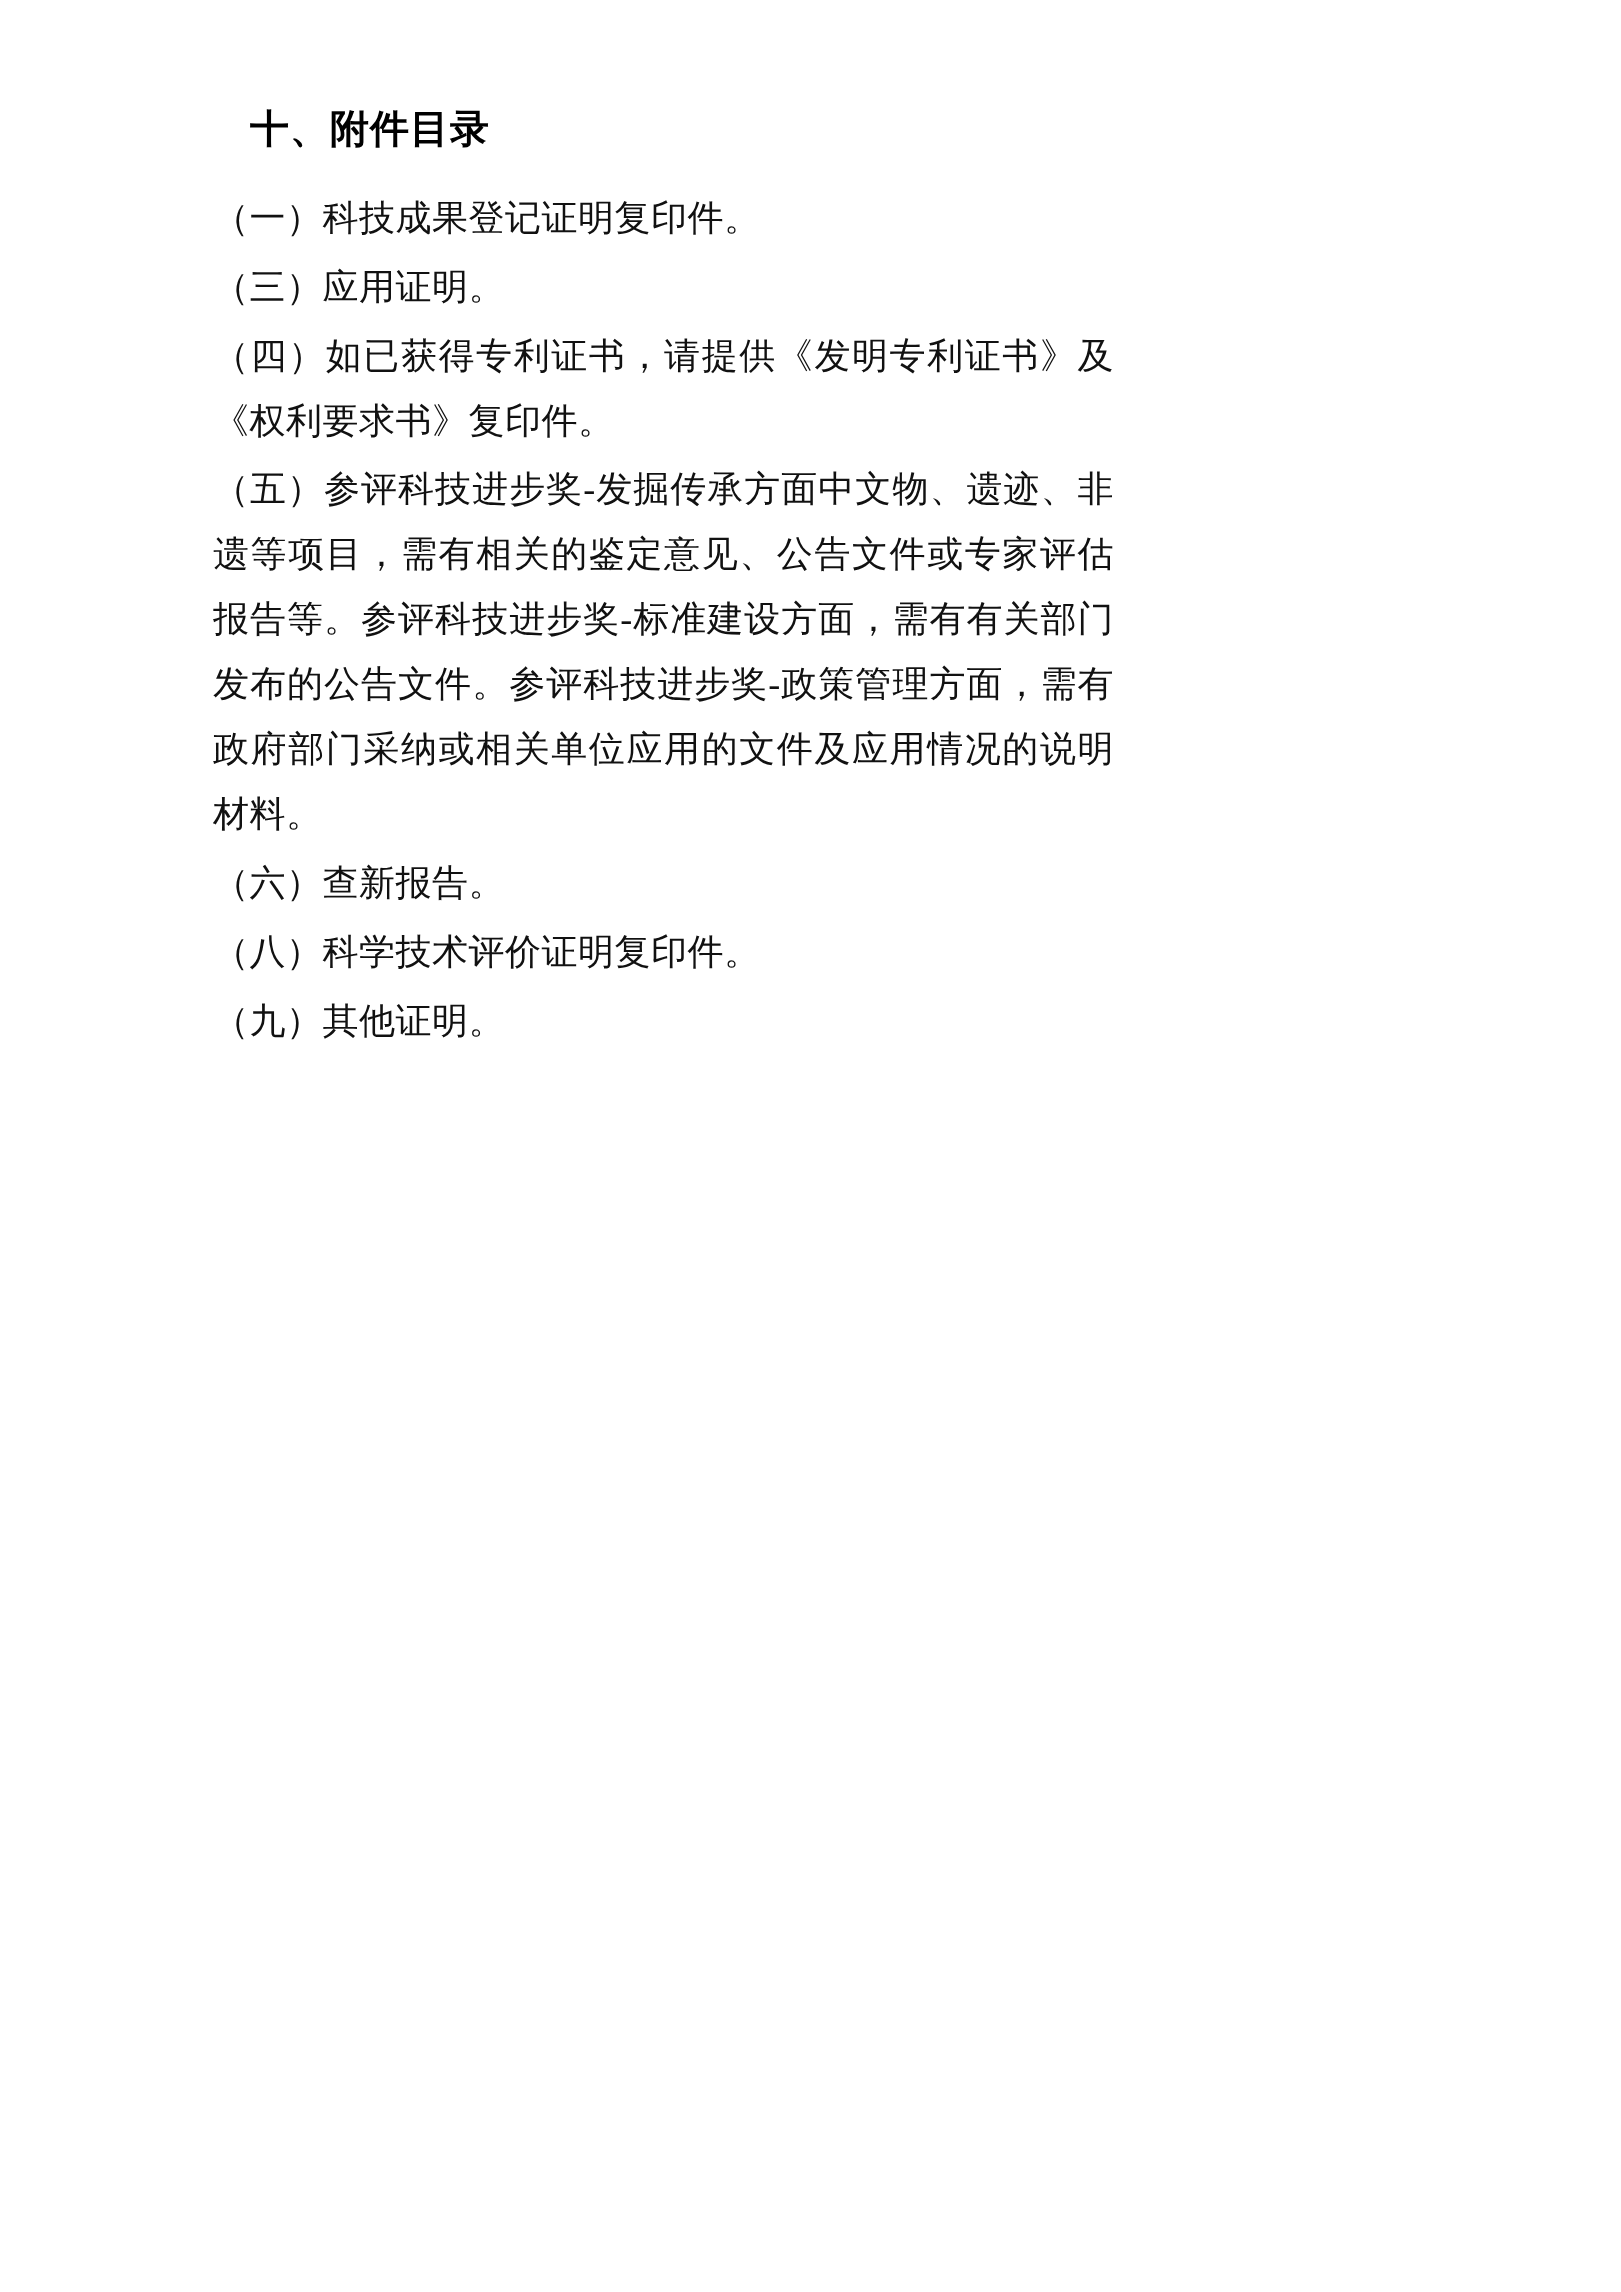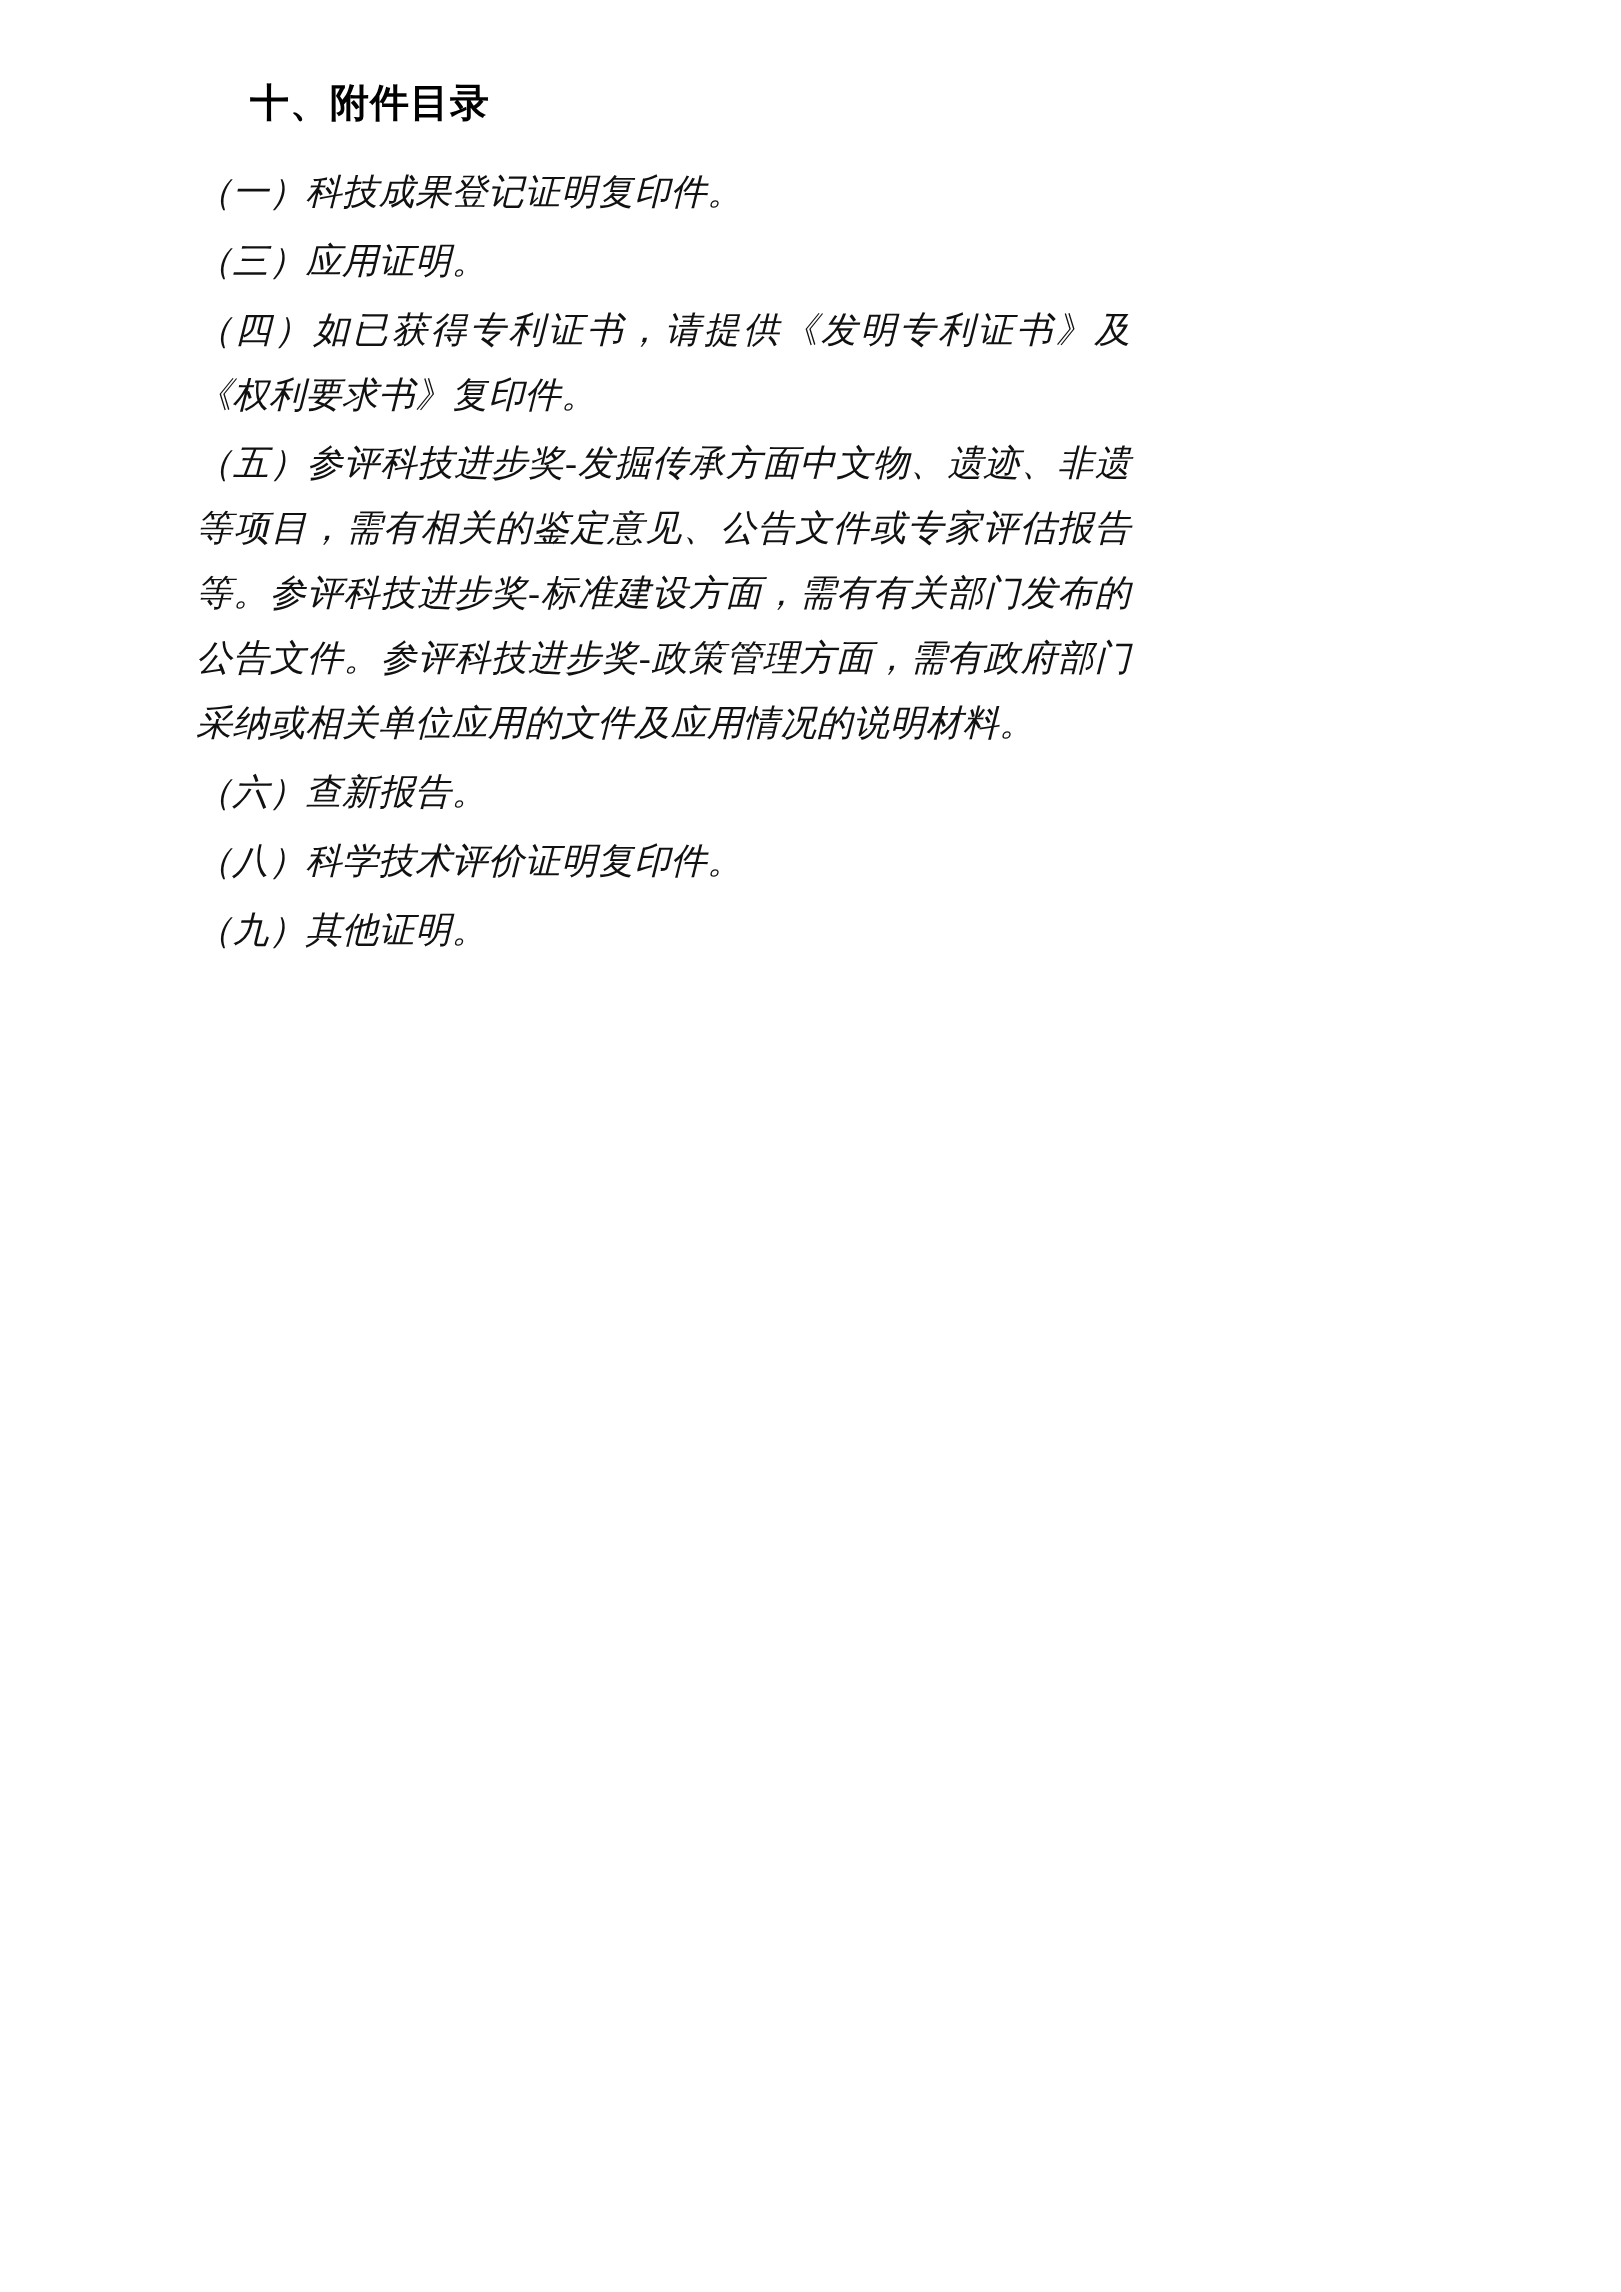--- a/index.html
+++ b/index.html
@@ -12,36 +12,35 @@
     height: 2293px;
     font-family: "Liberation Serif", serif;
     color: #000000;
     overflow: hidden;
   }
   .page {
     position: relative;
     width: 1327px;
     height: 2293px;
     box-sizing: border-box;
-    padding: 80px 196px 0 196px;
+    padding: 106px 196px 0 196px;
   }
   .doc-heading {
     font-family: "Liberation Sans", sans-serif;
     font-weight: bold;
     font-size: 39px;
     line-height: 1.2;
     letter-spacing: 1px;
     margin: 0 0 33px 54px;
     color: #000;
   }
   .para-list {
-    margin: 0;
+    margin: 17px;
     padding: 0;
     list-style: none;
-    font-style: italic;
   }
   .para-list li {
     font-family: "Liberation Serif", serif;
     font-size: 36px;
     line-height: 65px;
     text-align: justify;
     text-justify: inter-ideograph;
     letter-spacing: 0.5px;
     margin: 0 0 3.9px 0;
     color: #111;

